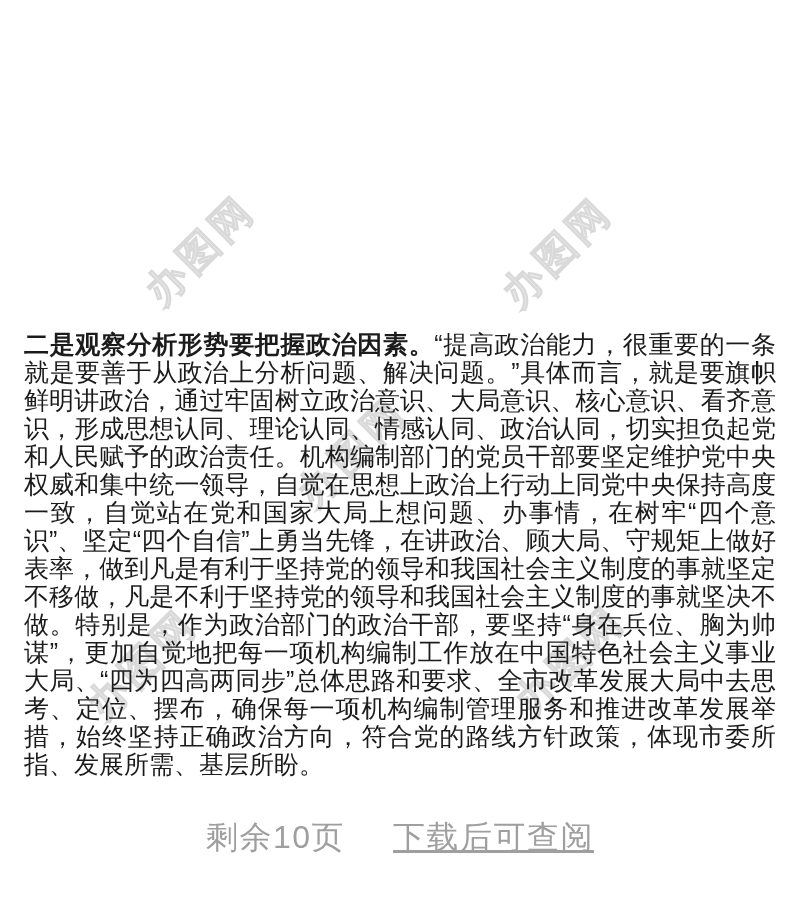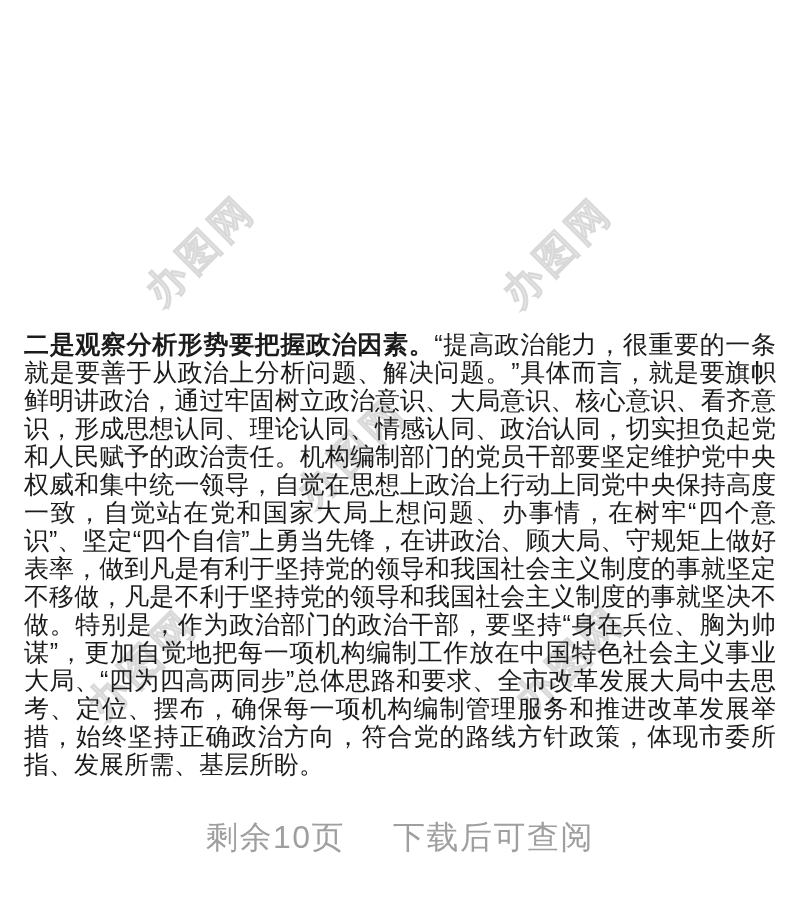--- a/index.html
+++ b/index.html
@@ -62,21 +62,21 @@
     position: absolute;
     top: 816px;
     left: 0;
     width: 800px;
     text-align: center;
     font-size: 32px;
     color: #9f9f9f;
     letter-spacing: 1.5px;
     z-index: 1;
   }
-  .footer .hint { margin-left: 48px; }
+  .footer .hint { margin-left: 48px; text-decoration: underline; }
 </style>
 </head>
 <body>
 
 <div class="page">
 
   <div class="wm-layer">
     <div class="wm wm-1">办图网</div>
     <div class="wm wm-2">办图网</div>
     <div class="wm wm-3">办图网</div>

